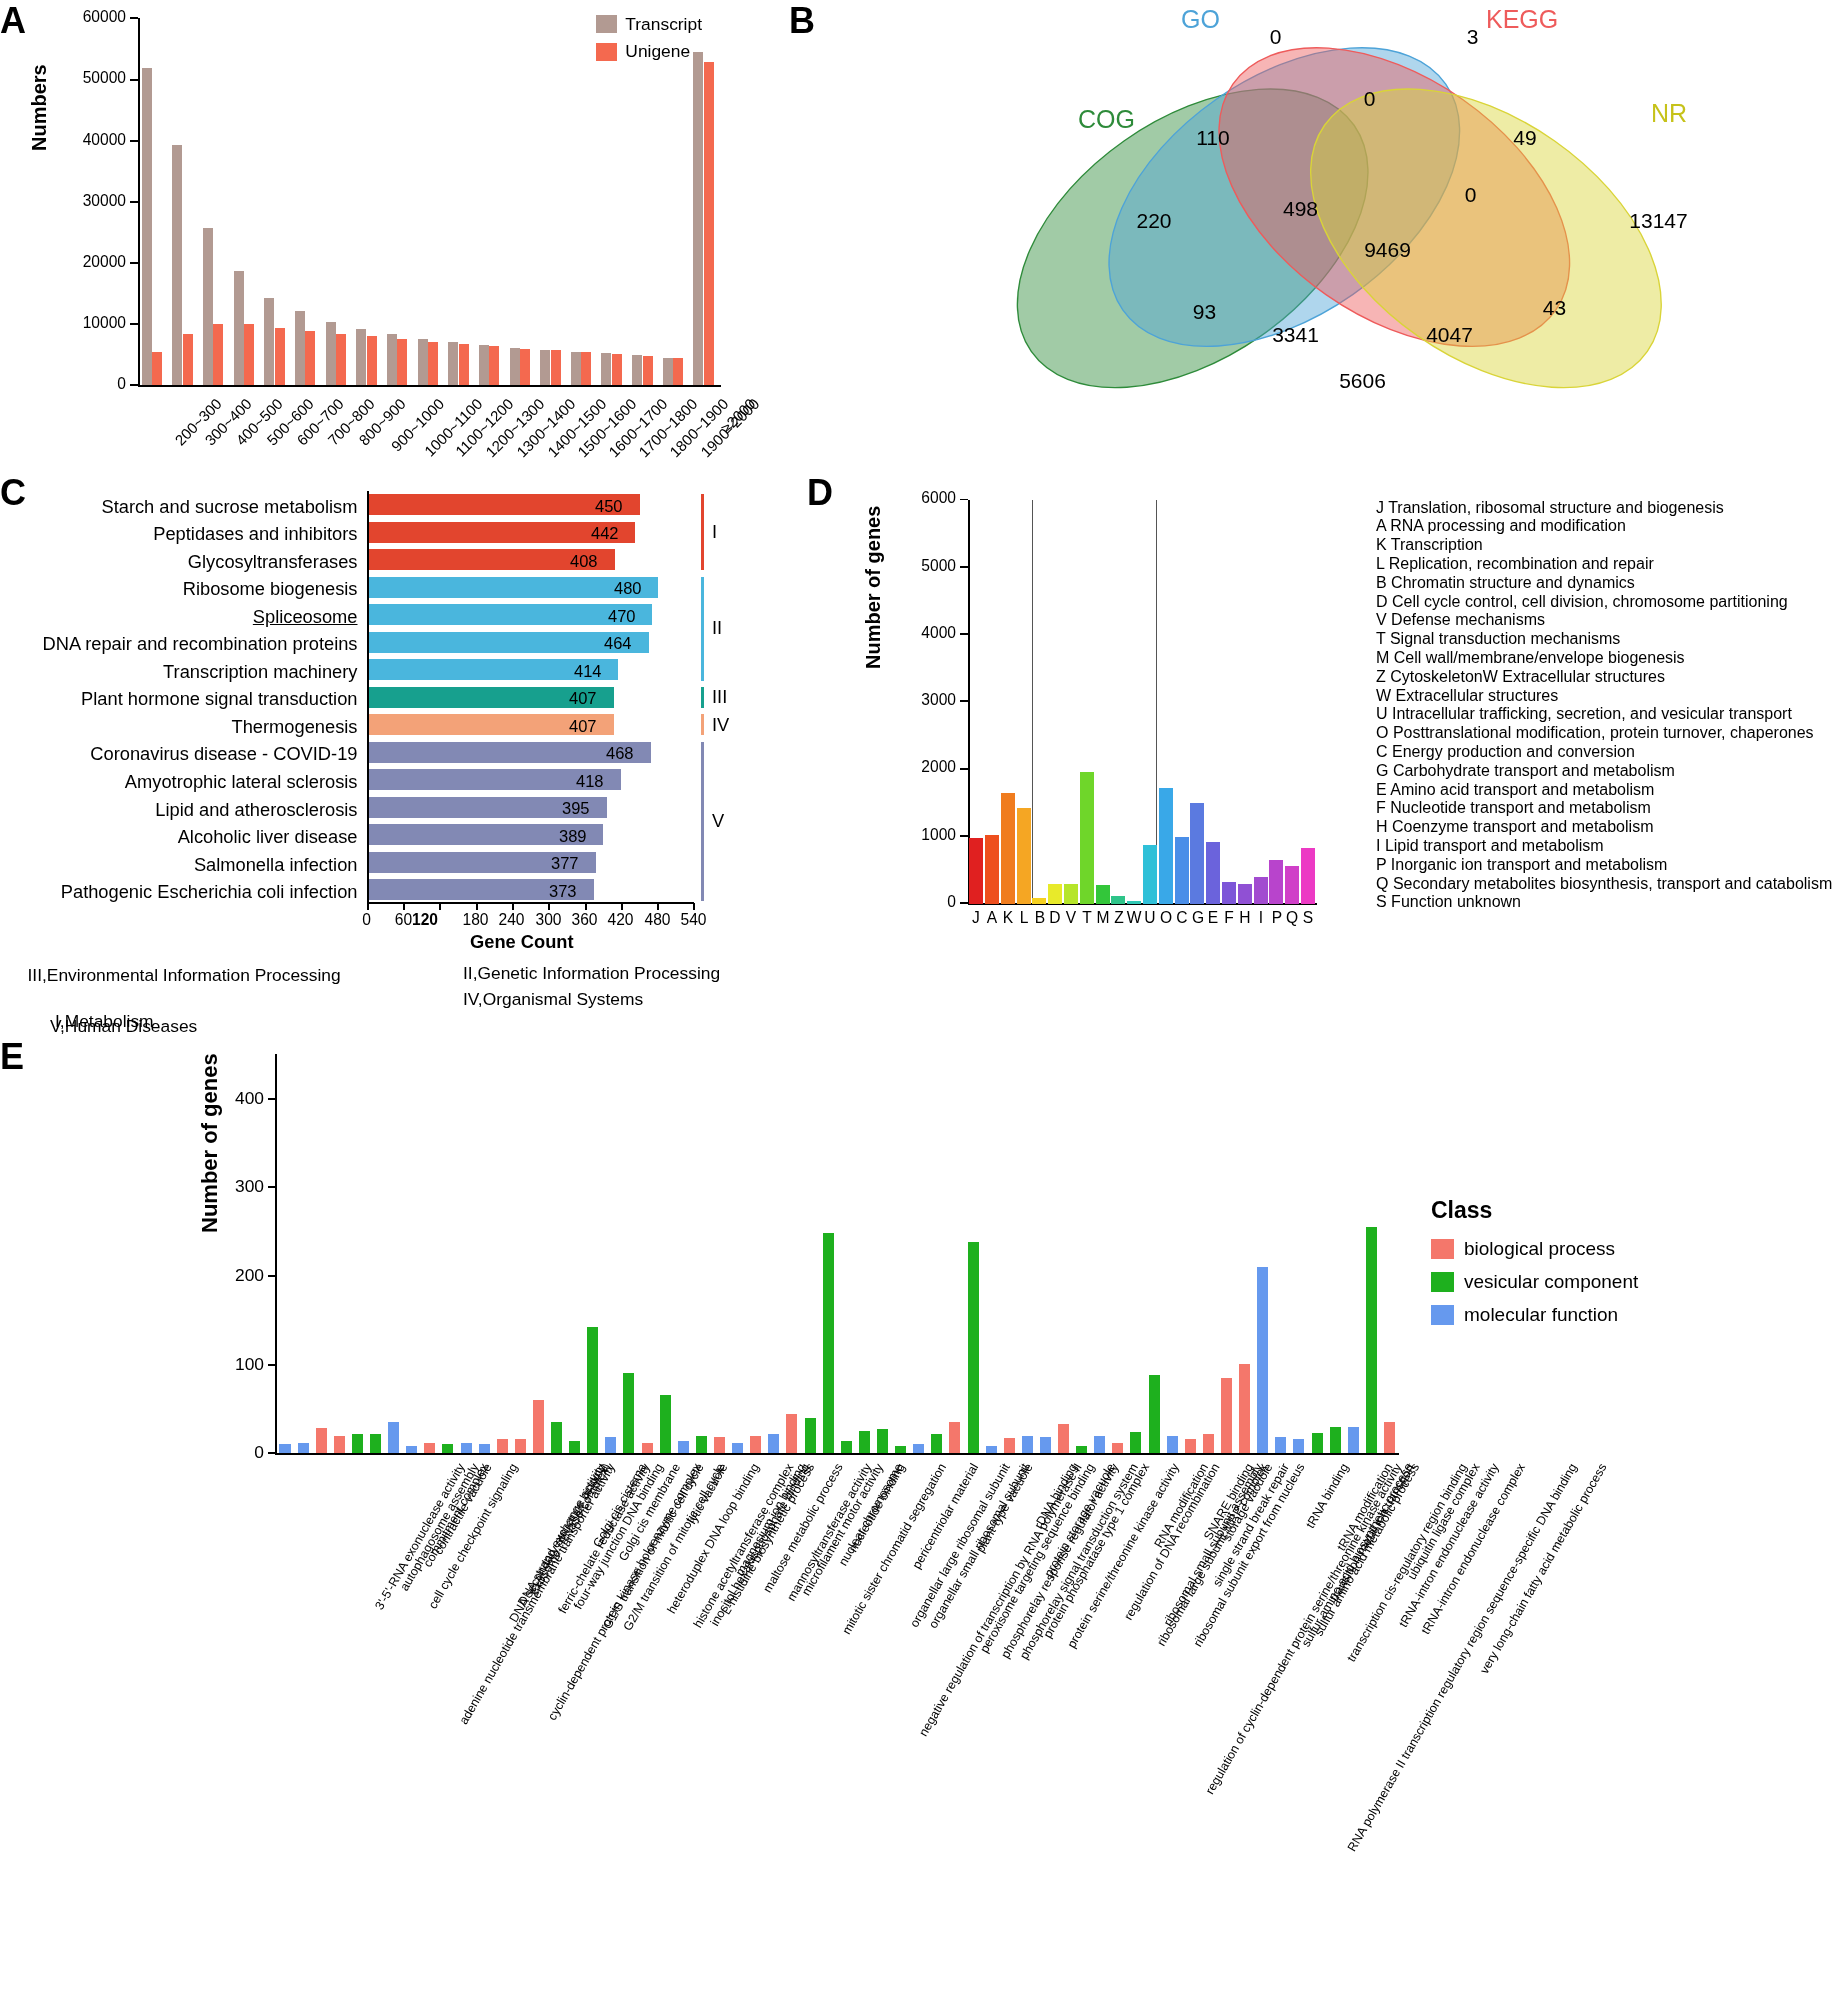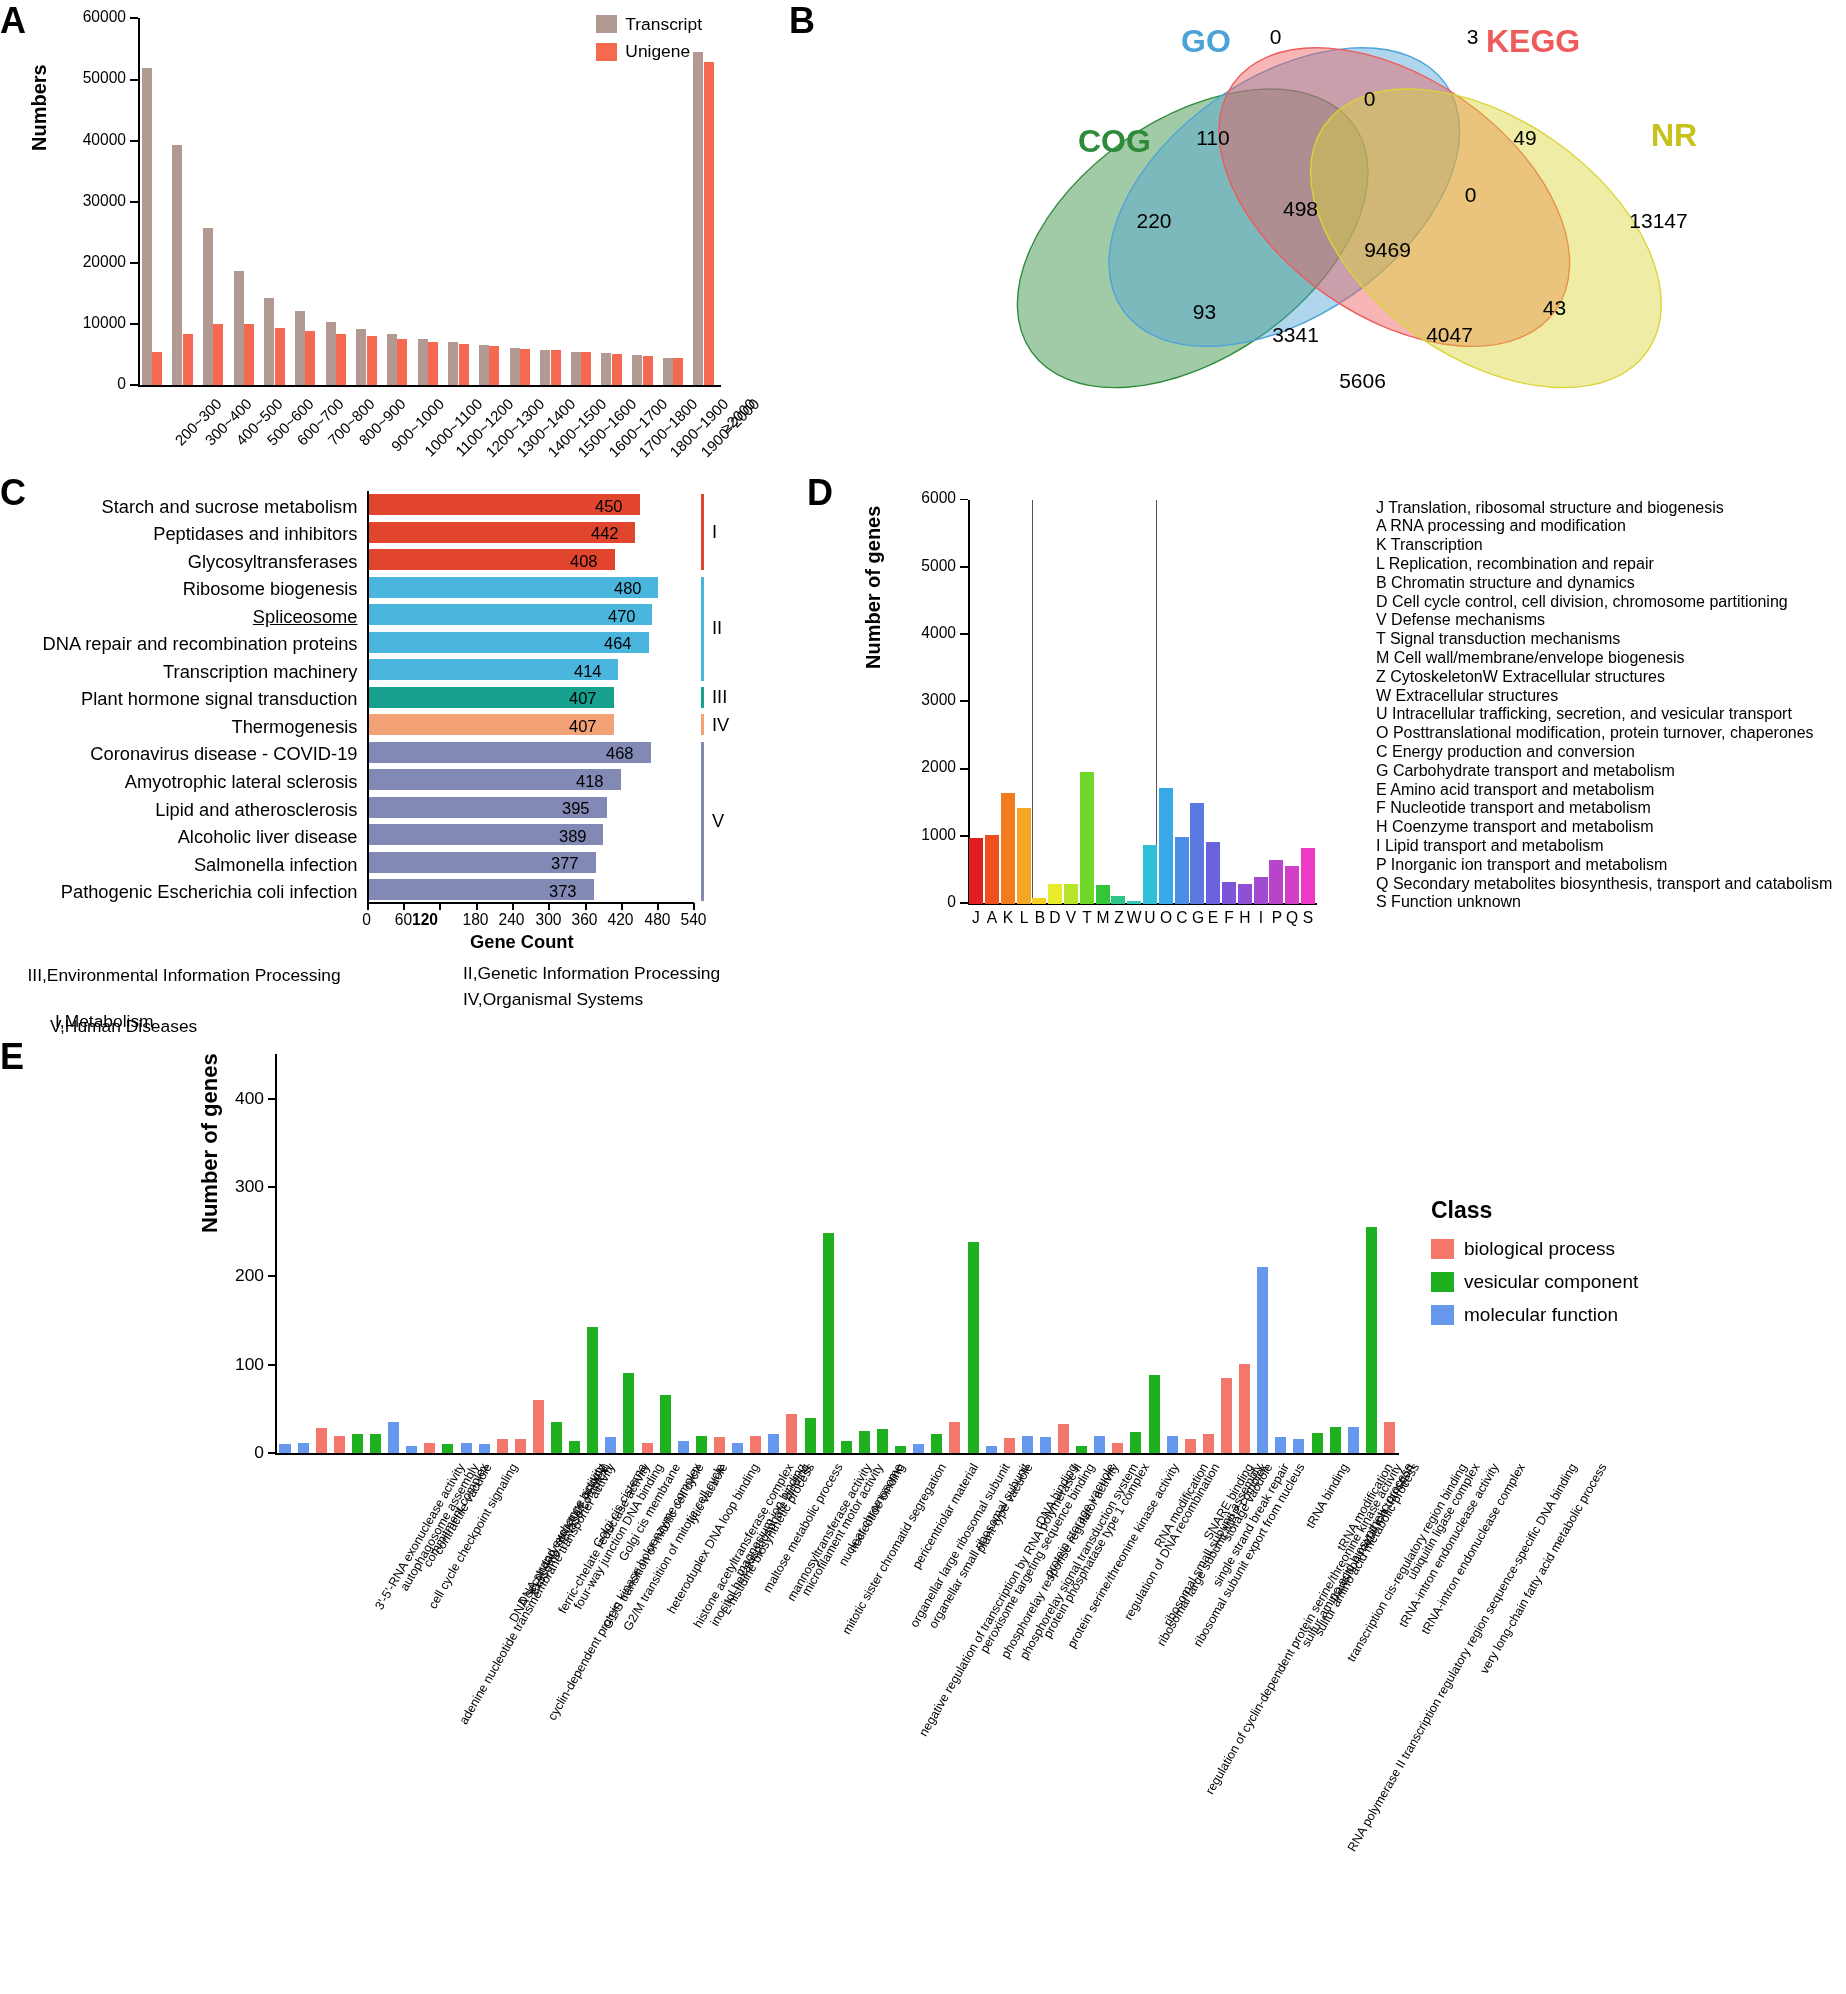--- a/index.html
+++ b/index.html
@@ -18,21 +18,21 @@
   #panelA .plot{position:absolute;left:138px;top:18.3px;width:582px;height:367px;}
   .barA{position:absolute;bottom:0;}
   .a-xlab{position:absolute;font-size:15px;white-space:nowrap;transform-origin:right top;transform:rotate(-45deg);}
   #panelA .legend{position:absolute;right:87px;top:13.8px;font-size:17.4px;}
   #panelA .legend div{display:flex;align-items:center;margin-bottom:6.4px;}
   #panelA .legend i{display:inline-block;width:21px;height:18.3px;margin-right:8.3px;}
 
   
   #panelB{left:789px;top:0;width:1058px;height:472px;}
   .venn-num{position:absolute;font-size:21px;font-weight:normal;text-align:center;}
-  .venn-lbl{position:absolute;font-size:32px;font-weight:bold;margin-top:18px;}
+  .venn-lbl{position:absolute;font-size:25px;font-weight:normal;}
 
   
   #panelC{left:0;top:472px;width:807px;height:564px;}
   .c-row-label{position:absolute;font-size:18.3px;text-align:right;white-space:nowrap;}
   .c-bar{position:absolute;height:21px;}
   .c-val{position:absolute;font-size:16.5px;}
   .c-brace{position:absolute;width:3.2px;}
   .c-rn{position:absolute;font-size:18.3px;}
   #panelC .foot{position:absolute;font-size:17.4px;white-space:nowrap;}
 

